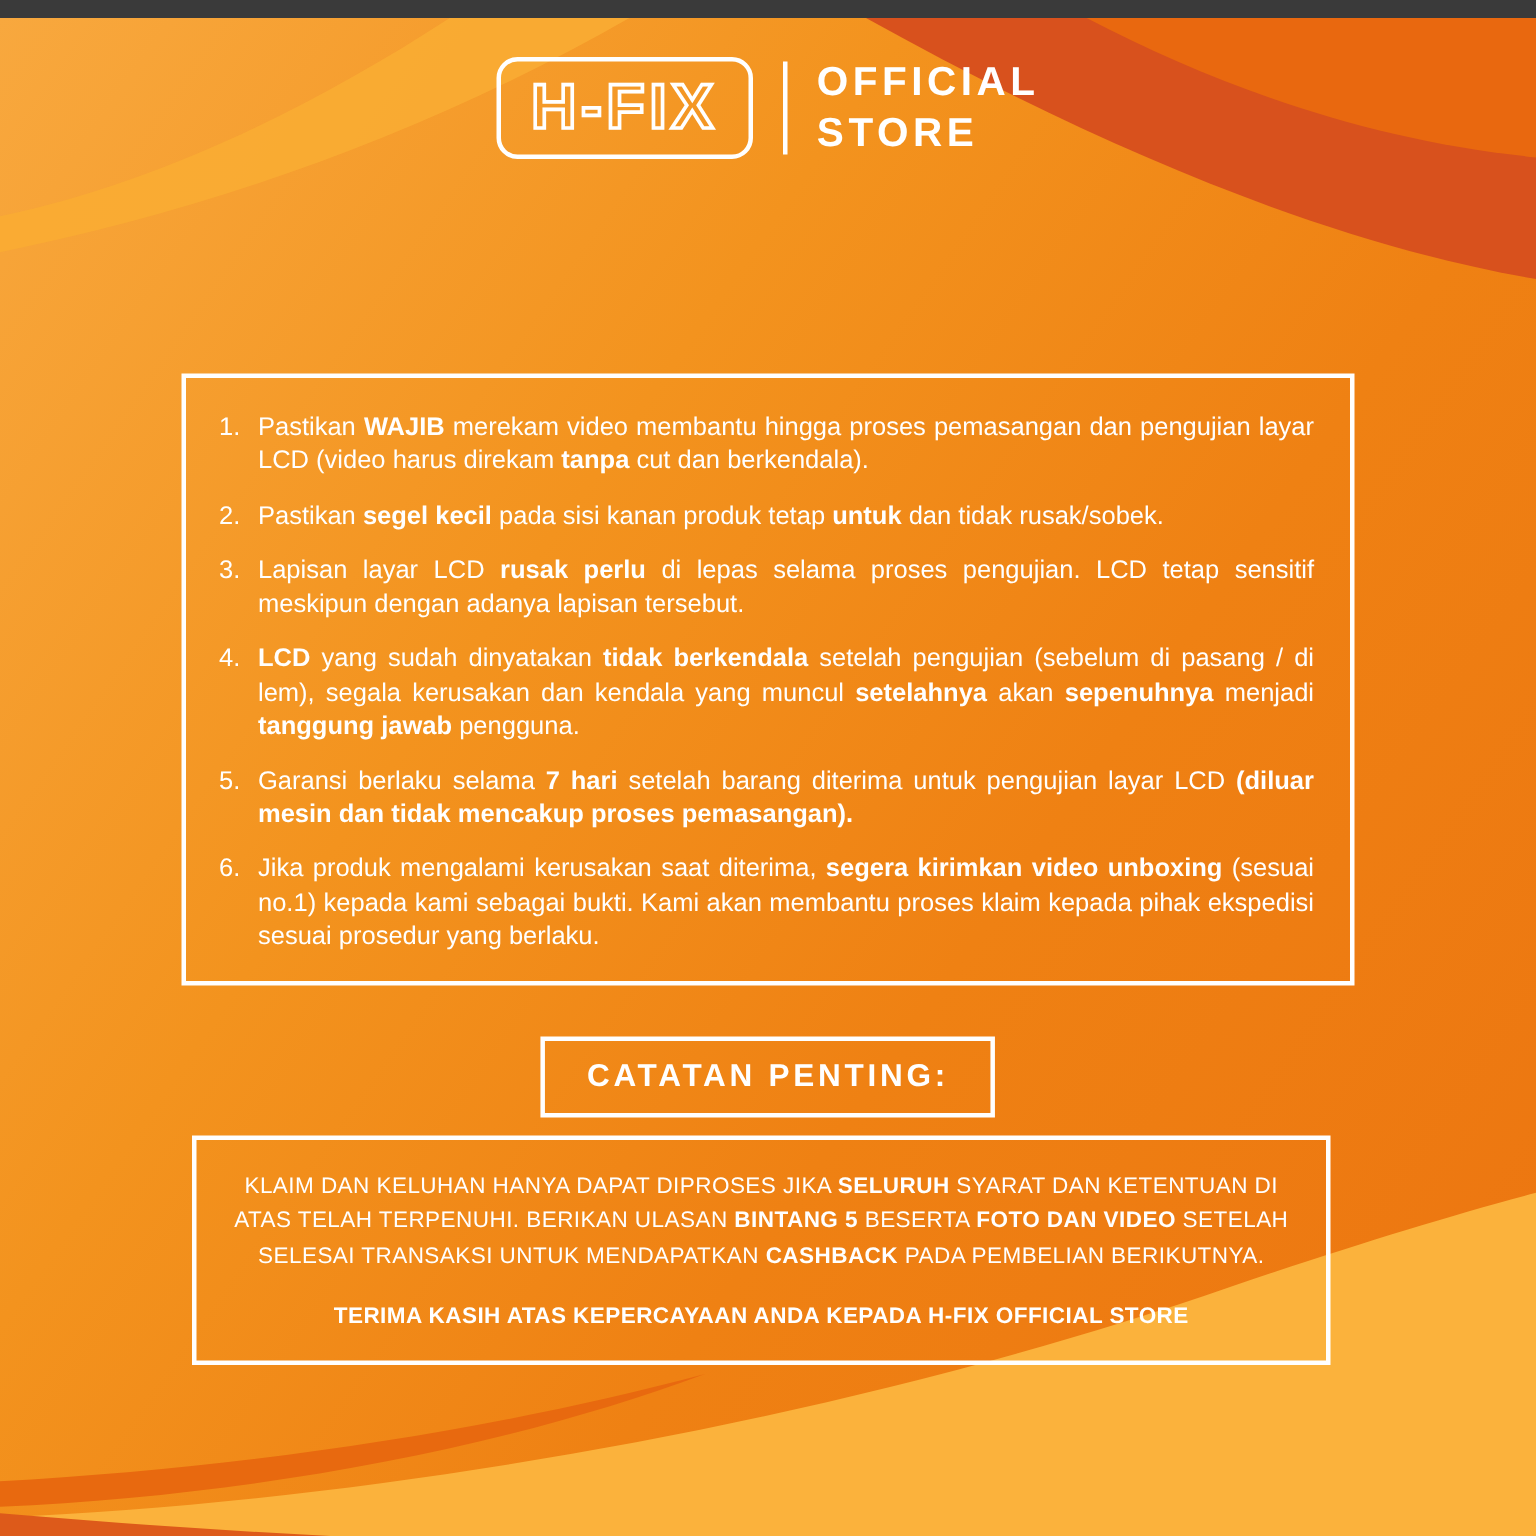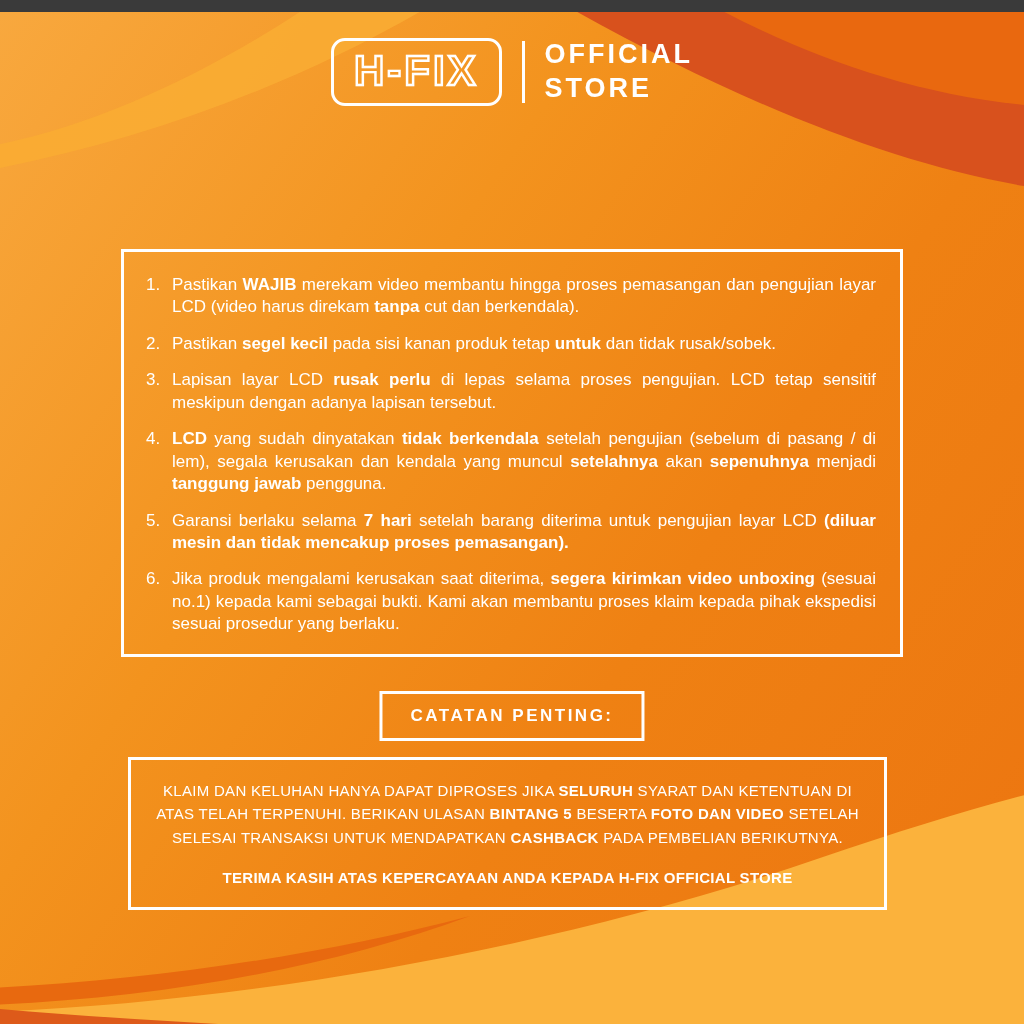--- a/index.html
+++ b/index.html
@@ -83,21 +83,21 @@
   
   .note-title-box {
     position: absolute;
     top: 679px; left: 50%;
     transform: translateX(-50%);
     border: 3px solid #ffffff;
     padding: 12px 28px;
     white-space: nowrap;
   }
   .note-title-box span {
-    font-size: 17px;
+    font-size: 21px;
     font-weight: bold;
     letter-spacing: 2.5px;
   }
 
   
   .note-box {
     position: absolute;
     top: 745px; left: 128px; right: 137px;
     min-height: 126px;
     border: 3px solid #ffffff;

